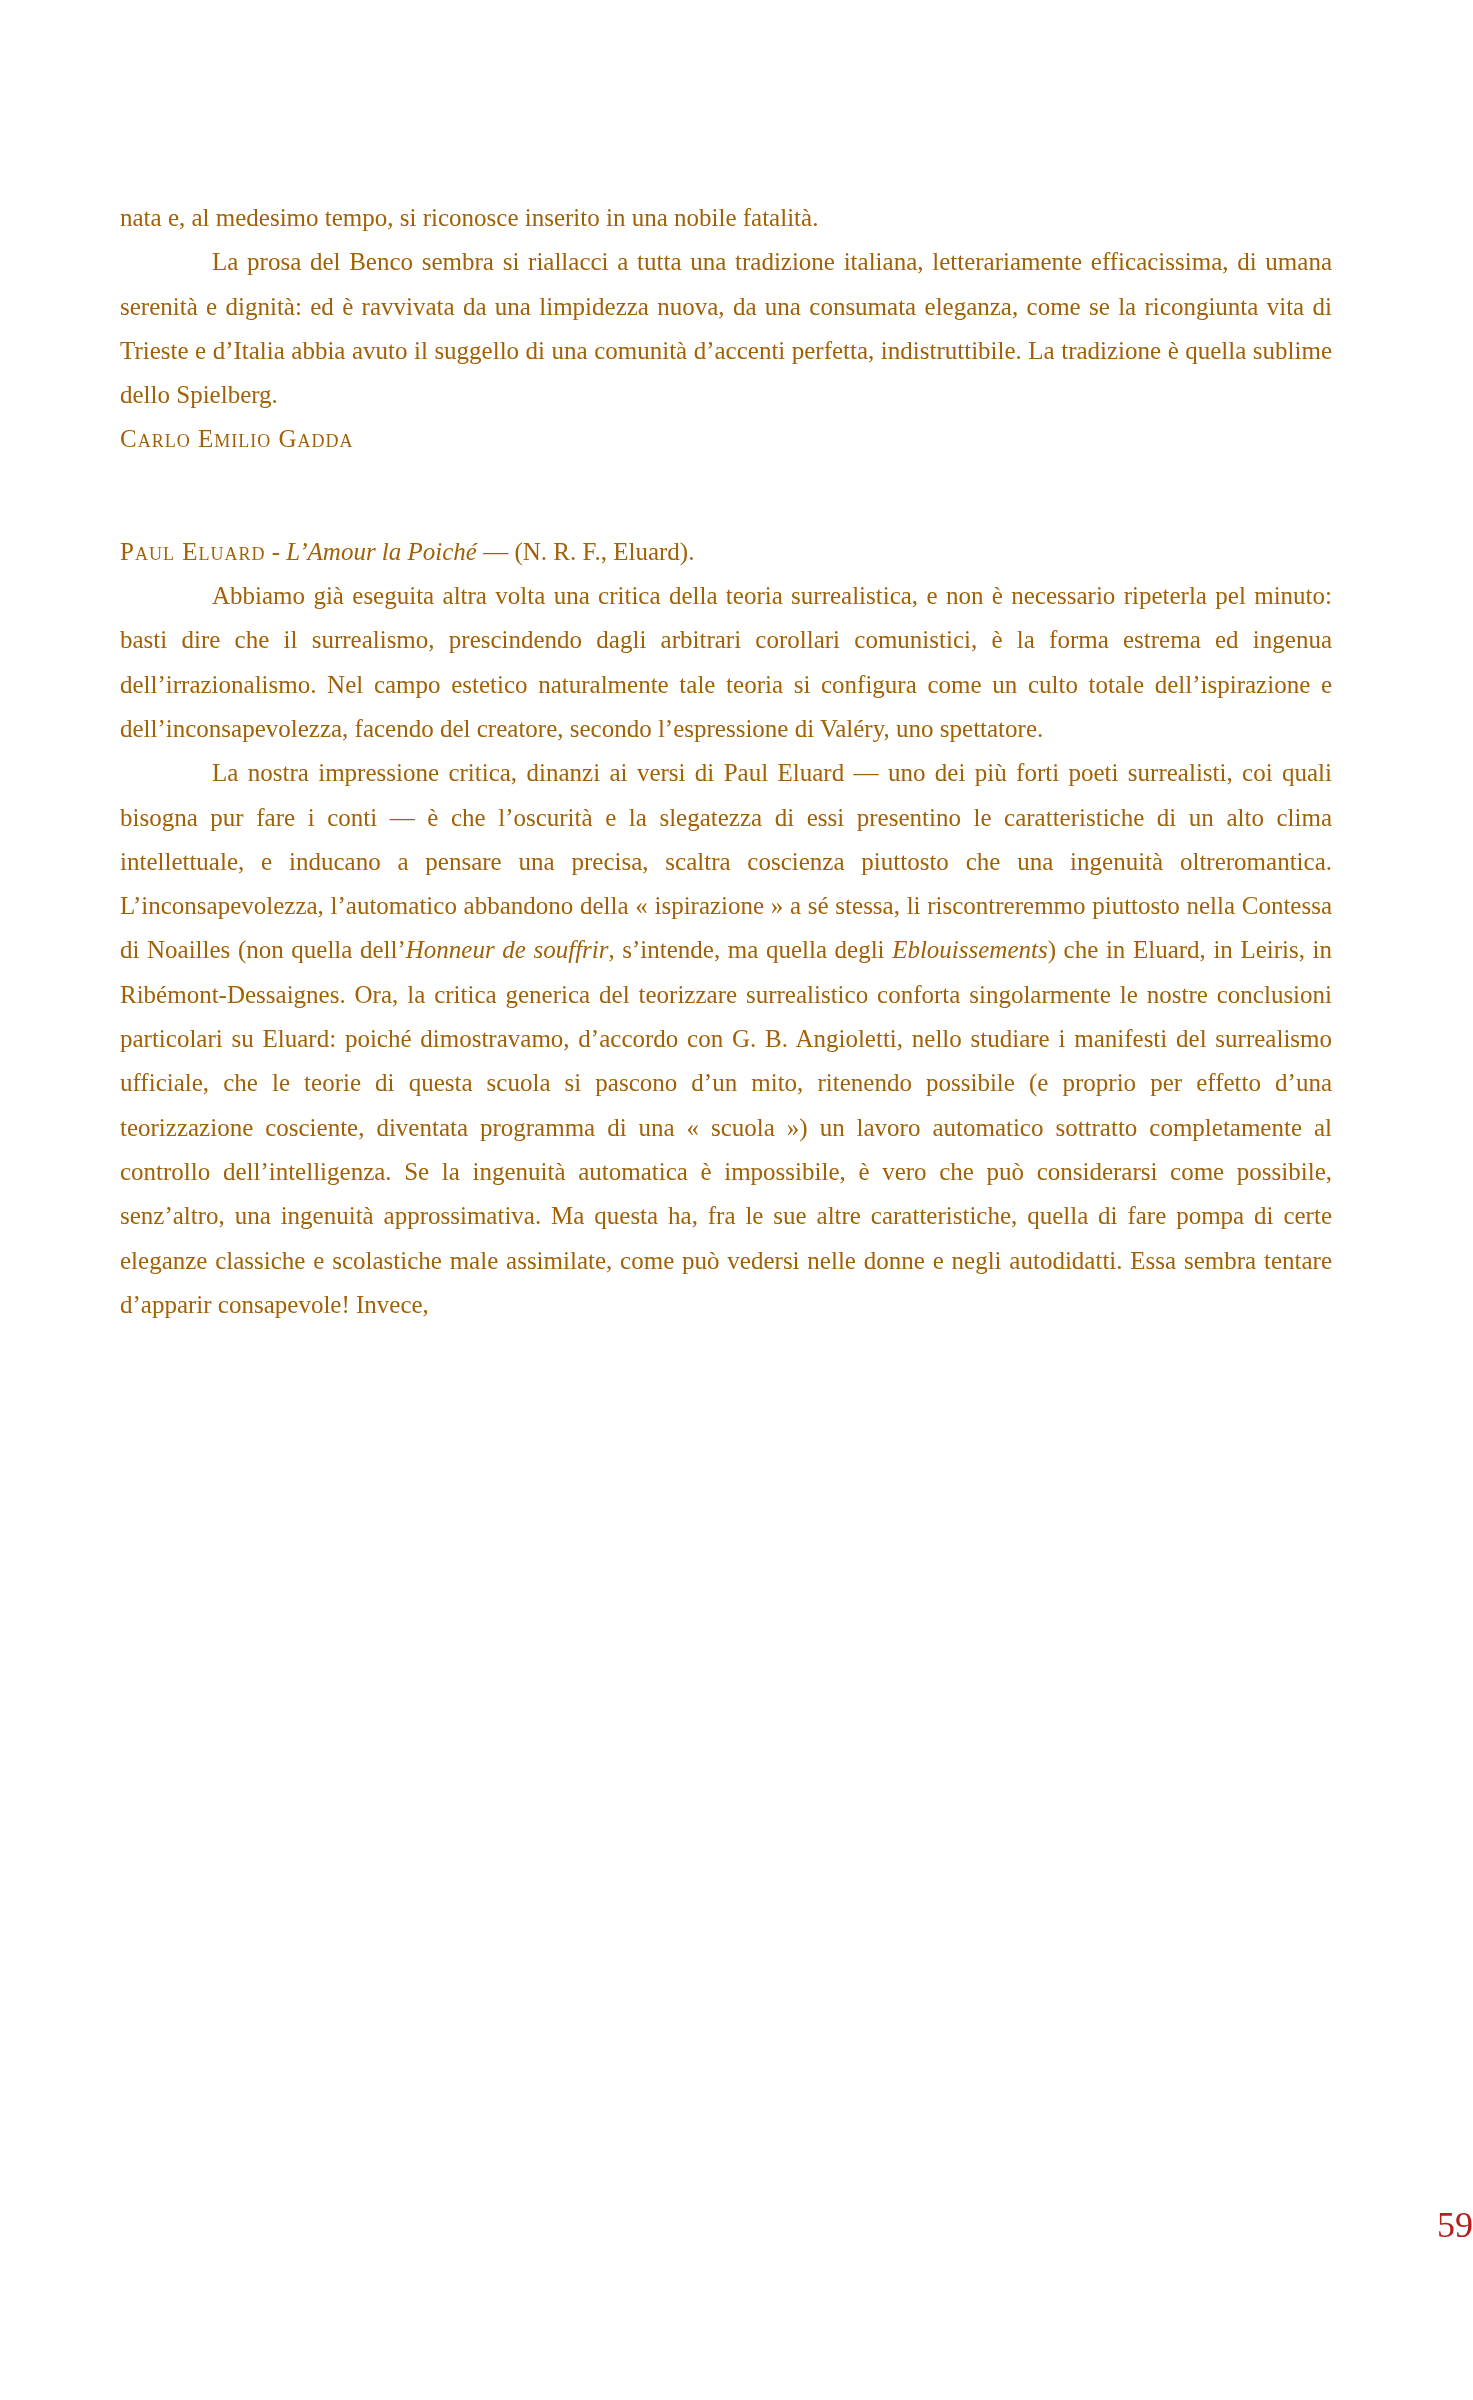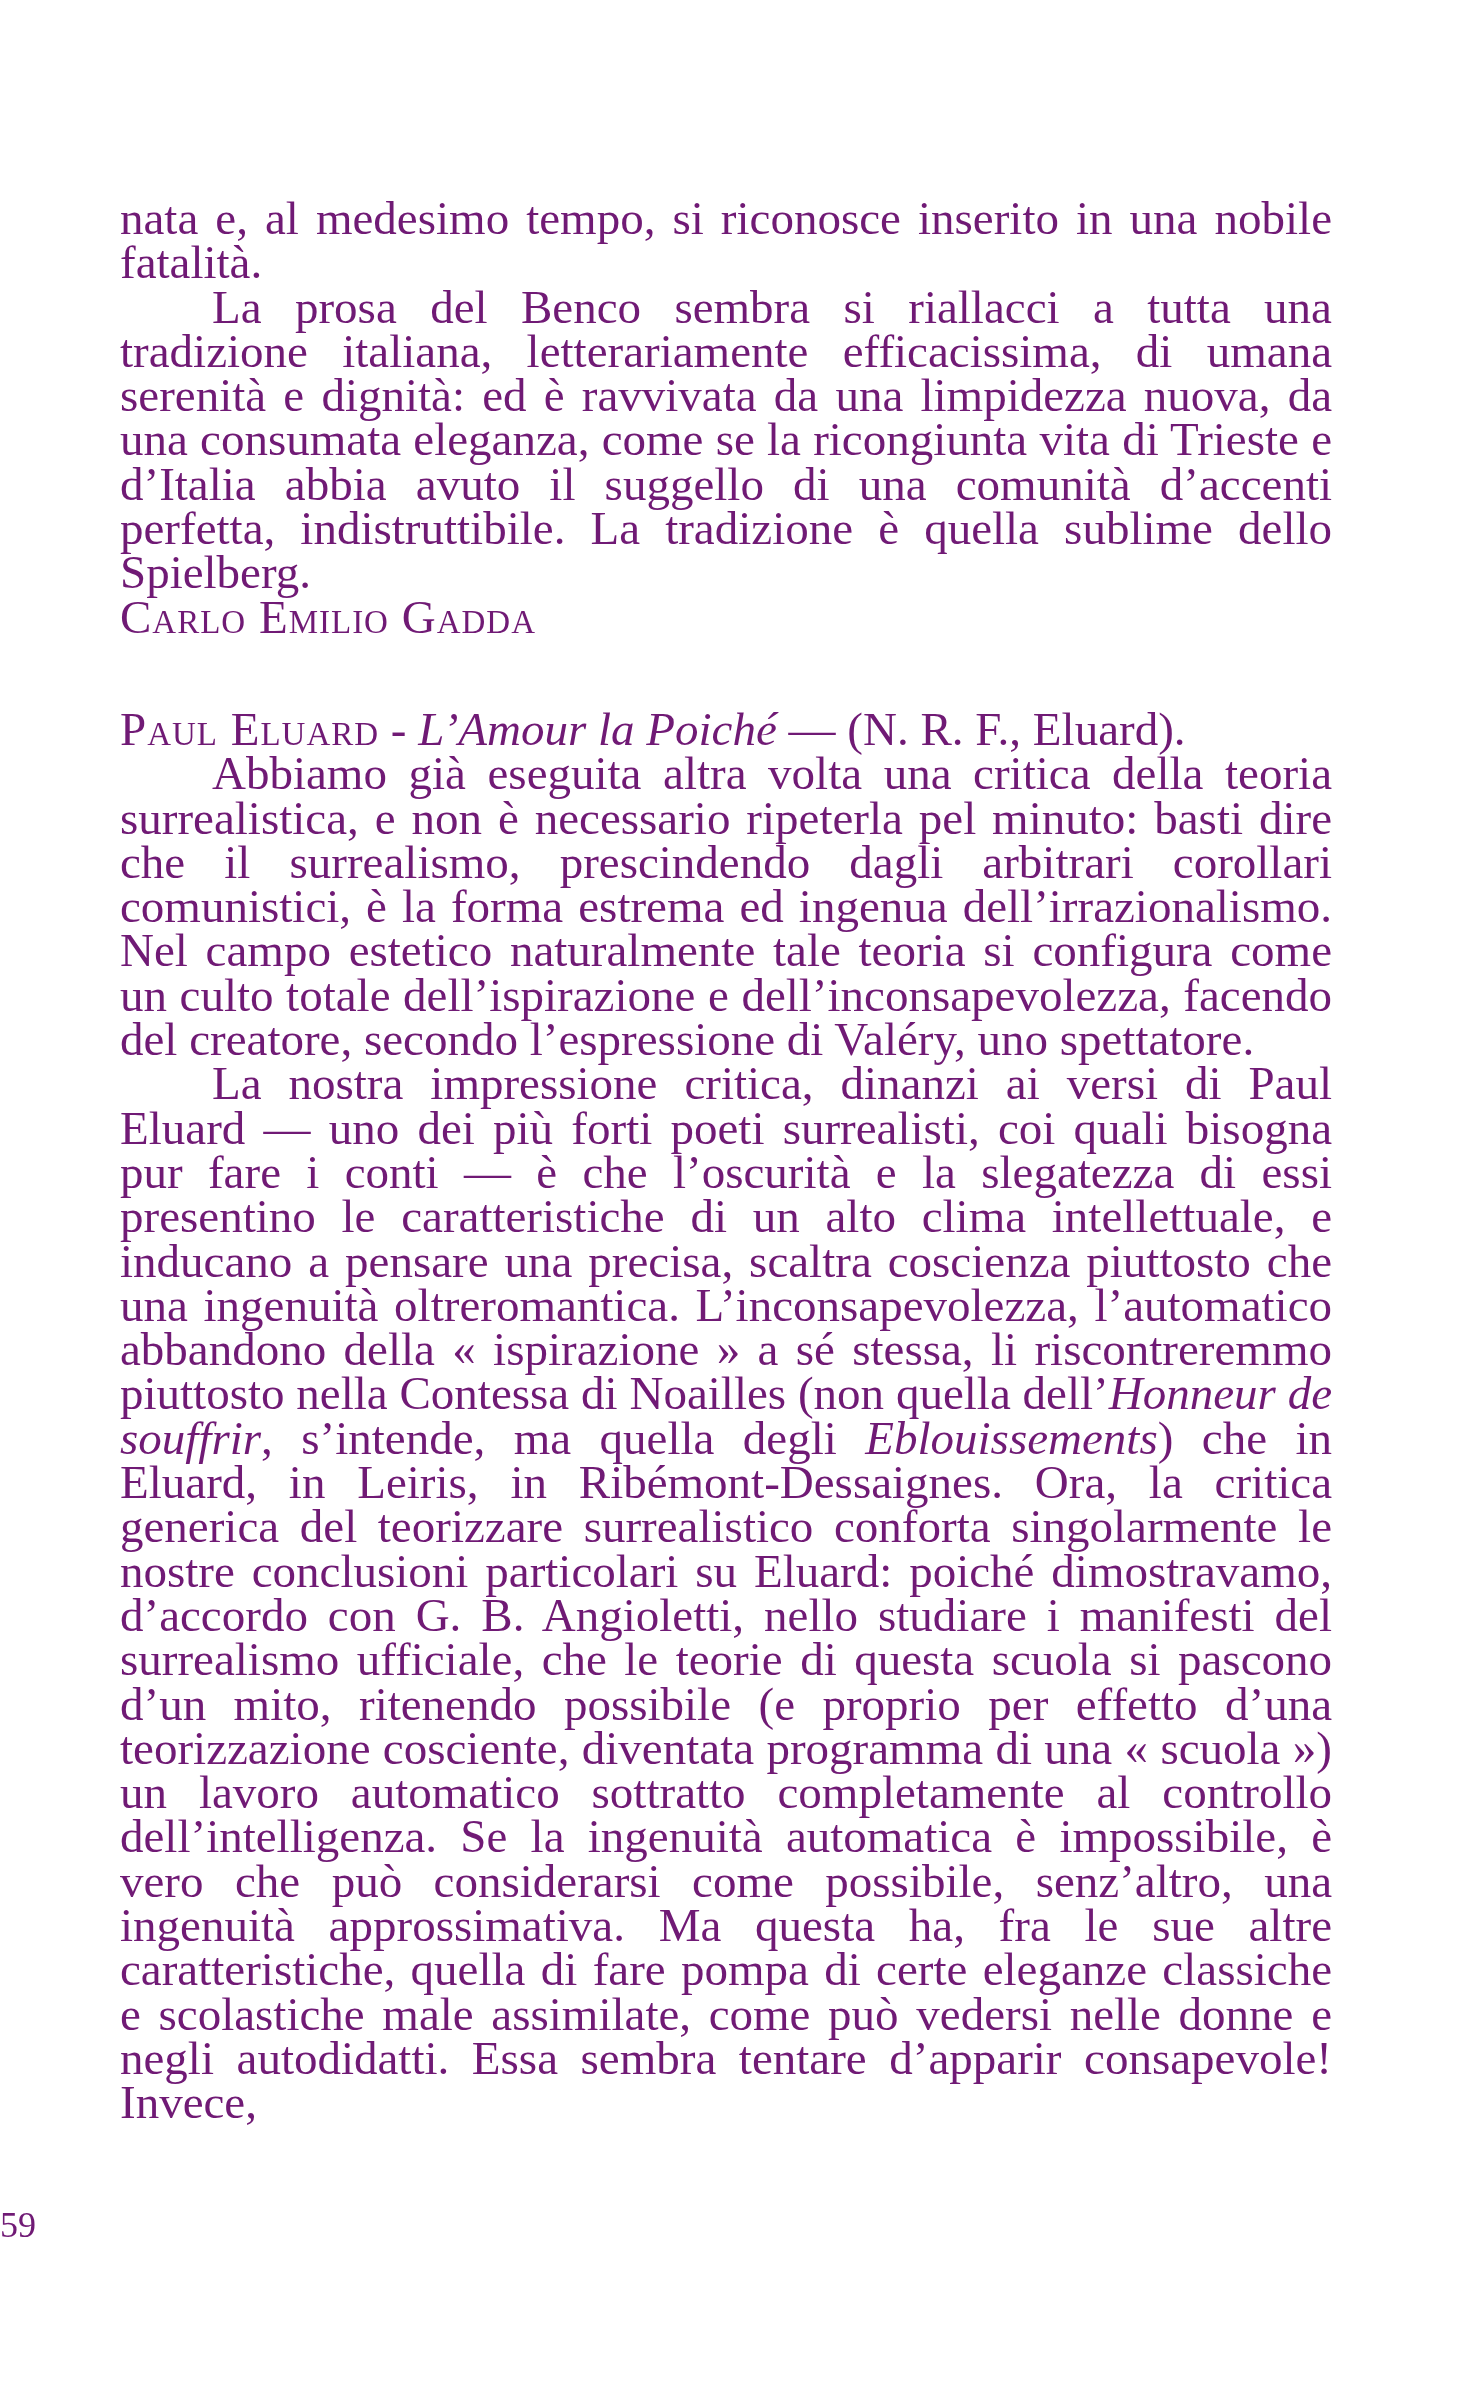--- a/index.html
+++ b/index.html
@@ -1,31 +1,31 @@
 <!DOCTYPE html>
 <html><head>
 <meta charset="utf-8">
 <style>
   html, body { margin: 0; padding: 0; background: #ffffff; }
   body { width: 1473px; height: 2400px; position: relative; overflow: hidden; }
   .page {
     position: absolute; left: 120px; top: 196px; width: 1212px;
     font-family: "Liberation Serif", "DejaVu Serif", serif;
-    font-size: 47px; line-height: 44.3px; color: #701a75;
+    font-size: 25px; line-height: 44.3px; color: #a16207;
     text-align: justify; hyphens: manual;
   }
   .p { margin: 0; }
   .indent { text-indent: 92px; }
   .sig { text-align: left; padding-right: 62px; font-variant: small-caps; letter-spacing: 1px; margin-top: 0; }
   .heading { margin-top: 68px; margin-bottom: 0; text-align: left; }
   .sc { font-variant: small-caps; letter-spacing: 1px; }
   .it { font-style: italic; }
   .folio {
-    position: absolute; left: 0; width: 1473px; top: 2204px; text-align: left;
-    font-family: "Liberation Serif", "DejaVu Serif", serif; font-size: 36px; color: #701a75;
+    position: absolute; left: 0; width: 1473px; top: 2204px; text-align: right;
+    font-family: "Liberation Serif", "DejaVu Serif", serif; font-size: 36px; color: #b91c1c;
   }
 </style>
 </head>
 <body>
 
 <div class="page">
   <p class="p">nata e, al medesimo tempo, si riconosce inserito in una nobile fatalità.</p>
   <p class="p indent">La prosa del Benco sembra si riallacci a tutta una tradizione italiana, letterariamente efficacissima, di umana serenità e dignità: ed è ravvivata da una limpidezza nuova, da una consumata eleganza, come se la ricongiunta vita di Trieste e d’Italia abbia avuto il suggello di una comunità d’accenti perfetta, indistruttibile. La tradizione è quella sublime dello Spielberg.</p>
   <p class="p sig">Carlo Emilio Gadda</p>
 

